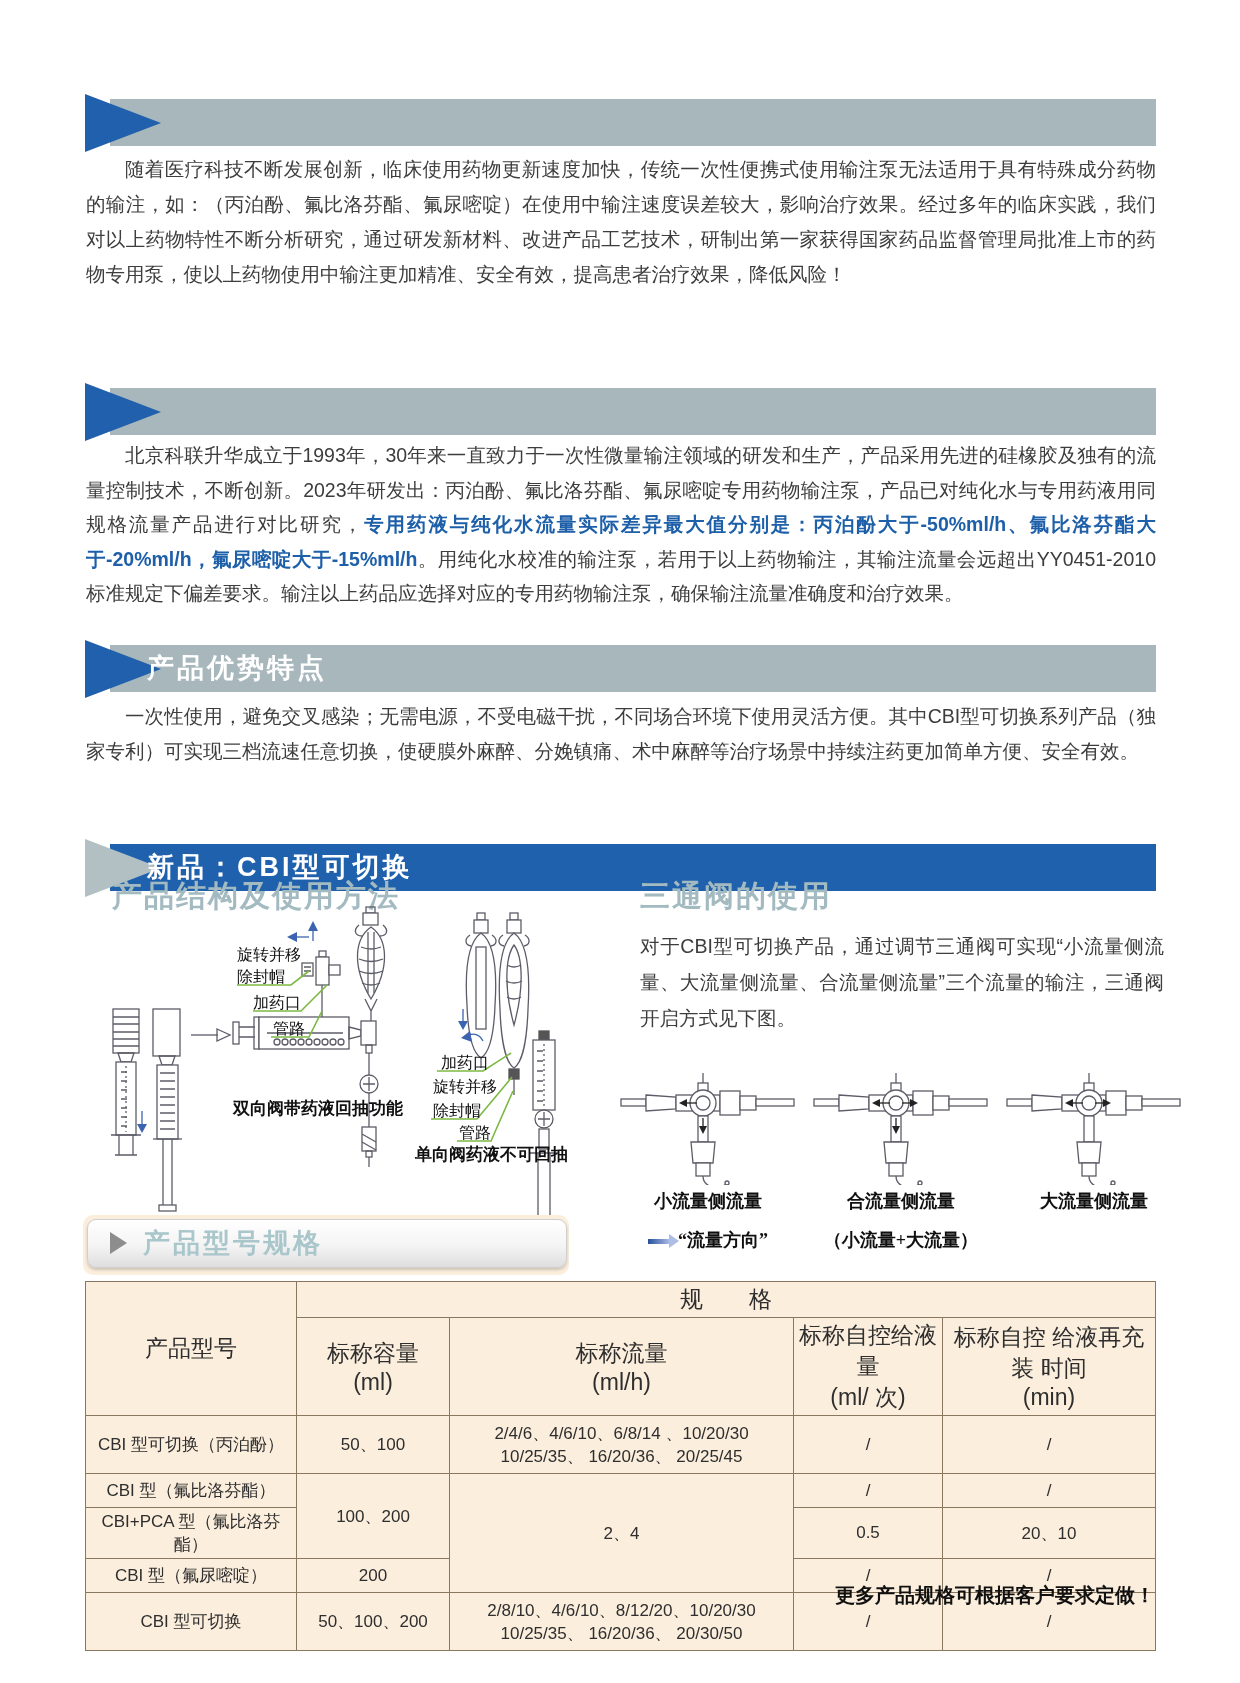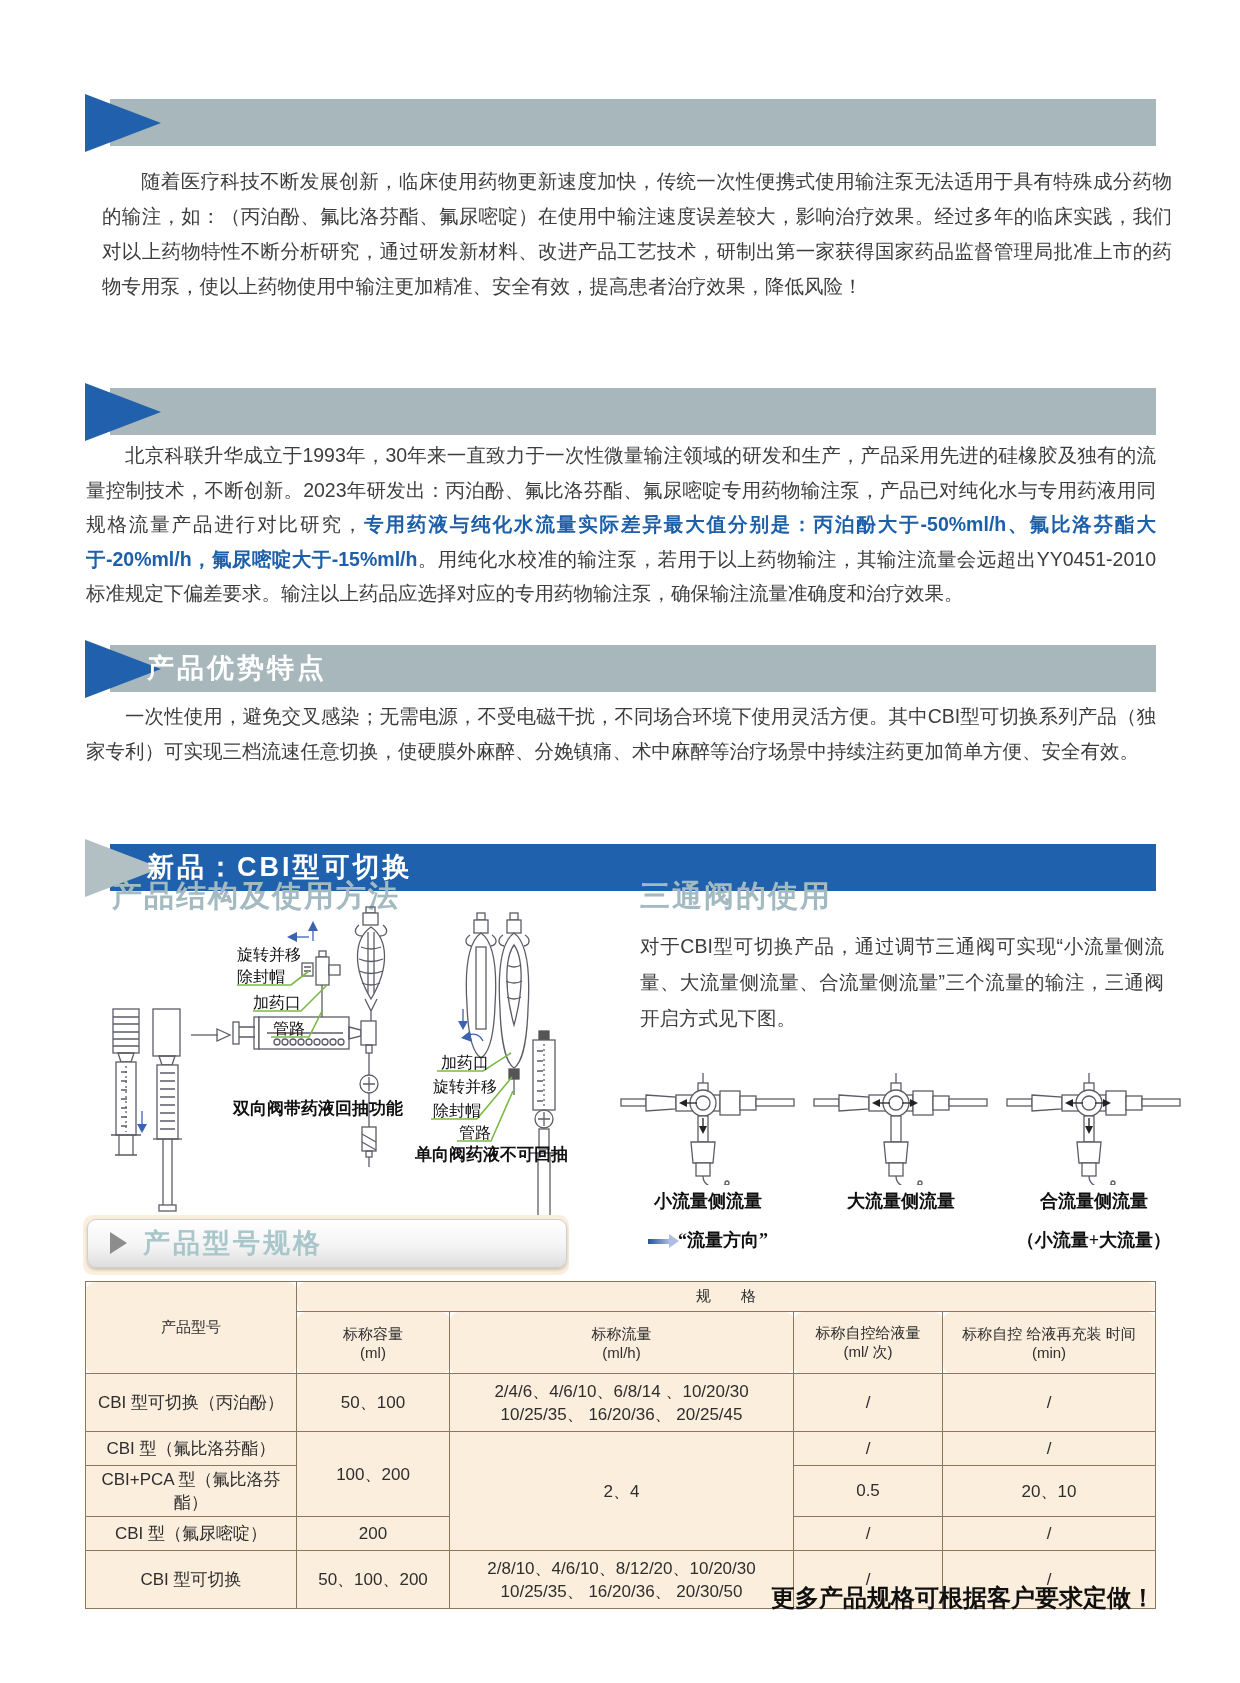--- a/index.html
+++ b/index.html
@@ -61,43 +61,43 @@
       border-left:17px solid #8d8d8d;}
   .spec-banner .t{position:absolute;left:55px;top:0;line-height:47px;font-size:27px;
       font-weight:bold;color:#a9c6cb;letter-spacing:3px;white-space:nowrap;}
 
   
   .spec-table{position:absolute;left:85px;top:1281px;width:1070px;
       border-collapse:collapse;table-layout:fixed;}
   .spec-table td{border:1px solid #8a7760;background:#fbeedd;text-align:center;
       vertical-align:middle;font-size:17px;color:#2e2e2e;padding:2px 4px;
       font-family:"Liberation Sans",sans-serif;}
-  .spec-table .h{font-size:15px;border-radius:9px;}
+  .spec-table .h{font-size:23px;}
   .note{position:absolute;left:85px;top:1582px;width:1070px;text-align:right;
-      font-family:"Liberation Serif",serif;font-size:24px;color:#101010;font-weight:bold;}
+      font-family:"Liberation Serif",serif;font-size:20px;color:#101010;font-weight:bold;}
 
   
   .art *{stroke:#5c5c68;stroke-width:1.3;fill:none;} .art .wf{fill:#ffffff;}
   .art .blue{stroke:#3b63b0;} .art .bluef{fill:#3b63b0;stroke:none;}
   .art .green{stroke:#7cb943;stroke-width:1.6;}
   .art .dark{fill:#555555;stroke:#555555;}
   .art .dash{stroke-dasharray:2 3;}
   .art .blk{stroke:#222222;} .art .blkf{fill:#222222;stroke:none;}
   .art .flow{stroke:none;}
 </style>
 </head>
 <body>
 
 <div class="page">
 
   <div class="sec gray" style="top:99px;">
     <div class="bar"></div>
     <div class="arrow"></div>
   </div>
-  <p class="para" style="top:164px;margin-left:16px;">随着医疗科技不断发展创新，临床使用药物更新速度加快，传统一次性便携式使用输注泵无法适用于具有特殊成分药物的输注，如：（丙泊酚、氟比洛芬酯、氟尿嘧啶）在使用中输注速度误差较大，影响治疗效果。经过多年的临床实践，我们对以上药物特性不断分析研究，通过研发新材料、改进产品工艺技术，研制出第一家获得国家药品监督管理局批准上市的药物专用泵，使以上药物使用中输注更加精准、安全有效，提高患者治疗效果，降低风险！</p>
+  <p class="para" style="top:152px;">随着医疗科技不断发展创新，临床使用药物更新速度加快，传统一次性便携式使用输注泵无法适用于具有特殊成分药物的输注，如：（丙泊酚、氟比洛芬酯、氟尿嘧啶）在使用中输注速度误差较大，影响治疗效果。经过多年的临床实践，我们对以上药物特性不断分析研究，通过研发新材料、改进产品工艺技术，研制出第一家获得国家药品监督管理局批准上市的药物专用泵，使以上药物使用中输注更加精准、安全有效，提高患者治疗效果，降低风险！</p>
 
   <div class="sec gray" style="top:388px;">
     <div class="bar"></div>
     <div class="arrow"></div>
   </div>
   <p class="para" style="top:438px;line-height:34.5px;"><span>北京科联升华成立于1993年，30年来一直致力于一次性微量输注领域的研发和生产，产品采用先进的硅橡胶及独有的流量控制技术，不断创新。2023年研发出：丙泊酚、氟比洛芬酯、氟尿嘧啶专用药物输注泵，产品已对纯化水与专用药液用同规格流量产品进行对比研究，</span><span class="hl">专用药液与纯化水流量实际差异最大值分别是：丙泊酚大于-50%ml/h、氟比洛芬酯大于-20%ml/h，氟尿嘧啶大于-15%ml/h</span><span>。用纯化水校准的输注泵，若用于以上药物输注，其输注流量会远超出YY0451-2010标准规定下偏差要求。输注以上药品应选择对应的专用药物输注泵，确保输注流量准确度和治疗效果。</span></p>
 
   <div class="sec gray" style="top:645px;">
     <div class="bar"></div>
     <div class="arrow"></div>
@@ -295,55 +295,20 @@
           <path d="M69 34 L61 38 L69 42 Z" class="blkf"></path>
         <line x1="85" y1="53" x2="85" y2="62" class="blk"></line>
           <path d="M81 61 L85 69 L89 61 Z" class="blkf"></path>
         <rect x="10" y="59" width="24" height="6" fill="url(#bflow1)" class="flow"></rect>
         <path d="M34 54 L48 62 L34 70 Z" fill="#aebde4" class="flow"></path>
         <rect x="99" y="52" width="6" height="22" fill="#2b55a8" class="flow"></rect>
         <path d="M94 72 L110 72 L102 84 Z" fill="#2b55a8" class="flow"></path>
       </svg>
       <div class="vlabel">小流量侧流量</div>
       <div class="vsub"><span class="flow-glyph"></span><span>“流量方向”</span></div>
-    </div>
-
-    <div class="vfig">
-      <svg class="art" viewBox="0 0 180 120" width="180" height="120">
-        <defs>
-          <linearGradient id="bflow2" x1="0" y1="0" x2="1" y2="0">
-            <stop offset="0" stop-color="#26519e"></stop>
-              <stop offset="1" stop-color="#aebde4"></stop>
-          </linearGradient>
-        </defs>
-        <rect x="3" y="34" width="25" height="7" class="wf"></rect>
-        <path d="M28 30 L58 32 L58 44 L28 46 Z" class="wf"></path>
-        <rect x="58" y="30" width="44" height="16" class="wf"></rect>
-        <path d="M85 8 V18"></path>
-          <rect x="80" y="18" width="10" height="12" class="wf"></rect>
-        <rect x="102" y="26" width="20" height="24" class="wf"></rect>
-        <rect x="122" y="31" width="16" height="14" class="wf"></rect>
-        <rect x="138" y="34" width="38" height="7" class="wf"></rect>
-        <circle cx="85" cy="38" r="13" class="wf"></circle>
-          <circle cx="85" cy="38" r="7"></circle>
-        <rect x="80" y="51" width="10" height="26" class="wf"></rect>
-        <path d="M73 77 L97 77 L95 98 L75 98 Z" class="wf"></path>
-        <rect x="78" y="98" width="14" height="13" class="wf"></rect>
-        <path d="M85 111 C85 122 100 126 108 119"></path>
-        <circle cx="109" cy="118" r="2" fill="#bfe3e8" stroke="none"></circle>
-        <line x1="79" y1="38" x2="68" y2="38" class="blk"></line>
-          <path d="M69 34 L61 38 L69 42 Z" class="blkf"></path>
-        <line x1="91" y1="38" x2="100" y2="38" class="blk"></line>
-          <path d="M99 34 L107 38 L99 42 Z" class="blkf"></path>
-        <rect x="10" y="59" width="24" height="6" fill="url(#bflow2)" class="flow"></rect>
-        <path d="M34 54 L48 62 L34 70 Z" fill="#aebde4" class="flow"></path>
-        <rect x="112" y="59" width="24" height="6" fill="url(#bflow2)" class="flow"></rect>
-        <path d="M136 54 L150 62 L136 70 Z" fill="#aebde4" class="flow"></path>
-      </svg>
-      <div class="vlabel">大流量侧流量</div>
     </div>
 
     <div class="vfig">
       <svg class="art" viewBox="0 0 180 120" width="180" height="120">
         <defs>
           <linearGradient id="bflow3" x1="0" y1="0" x2="1" y2="0">
             <stop offset="0" stop-color="#26519e"></stop>
               <stop offset="1" stop-color="#aebde4"></stop>
           </linearGradient>
         </defs>
@@ -371,20 +336,55 @@
         <rect x="10" y="59" width="24" height="6" fill="url(#bflow3)" class="flow"></rect>
         <path d="M34 54 L48 62 L34 70 Z" fill="#aebde4" class="flow"></path>
         <rect x="112" y="59" width="24" height="6" fill="url(#bflow3)" class="flow"></rect>
         <path d="M136 54 L150 62 L136 70 Z" fill="#aebde4" class="flow"></path>
         <rect x="99" y="52" width="6" height="22" fill="#2b55a8" class="flow"></rect>
         <path d="M94 72 L110 72 L102 84 Z" fill="#2b55a8" class="flow"></path>
       </svg>
       <div class="vlabel">合流量侧流量</div>
       <div class="vsub">（小流量+大流量）</div>
     </div>
+
+    <div class="vfig">
+      <svg class="art" viewBox="0 0 180 120" width="180" height="120">
+        <defs>
+          <linearGradient id="bflow2" x1="0" y1="0" x2="1" y2="0">
+            <stop offset="0" stop-color="#26519e"></stop>
+              <stop offset="1" stop-color="#aebde4"></stop>
+          </linearGradient>
+        </defs>
+        <rect x="3" y="34" width="25" height="7" class="wf"></rect>
+        <path d="M28 30 L58 32 L58 44 L28 46 Z" class="wf"></path>
+        <rect x="58" y="30" width="44" height="16" class="wf"></rect>
+        <path d="M85 8 V18"></path>
+          <rect x="80" y="18" width="10" height="12" class="wf"></rect>
+        <rect x="102" y="26" width="20" height="24" class="wf"></rect>
+        <rect x="122" y="31" width="16" height="14" class="wf"></rect>
+        <rect x="138" y="34" width="38" height="7" class="wf"></rect>
+        <circle cx="85" cy="38" r="13" class="wf"></circle>
+          <circle cx="85" cy="38" r="7"></circle>
+        <rect x="80" y="51" width="10" height="26" class="wf"></rect>
+        <path d="M73 77 L97 77 L95 98 L75 98 Z" class="wf"></path>
+        <rect x="78" y="98" width="14" height="13" class="wf"></rect>
+        <path d="M85 111 C85 122 100 126 108 119"></path>
+        <circle cx="109" cy="118" r="2" fill="#bfe3e8" stroke="none"></circle>
+        <line x1="79" y1="38" x2="68" y2="38" class="blk"></line>
+          <path d="M69 34 L61 38 L69 42 Z" class="blkf"></path>
+        <line x1="91" y1="38" x2="100" y2="38" class="blk"></line>
+          <path d="M99 34 L107 38 L99 42 Z" class="blkf"></path>
+        <rect x="10" y="59" width="24" height="6" fill="url(#bflow2)" class="flow"></rect>
+        <path d="M34 54 L48 62 L34 70 Z" fill="#aebde4" class="flow"></path>
+        <rect x="112" y="59" width="24" height="6" fill="url(#bflow2)" class="flow"></rect>
+        <path d="M136 54 L150 62 L136 70 Z" fill="#aebde4" class="flow"></path>
+      </svg>
+      <div class="vlabel">大流量侧流量</div>
+    </div>
   </div>
 
   <div class="spec-back"></div>
   <div class="spec-banner">
     <div class="tri"></div>
     <div class="t">产品型号规格</div>
   </div>
 
   <table class="spec-table">
     <colgroup>

